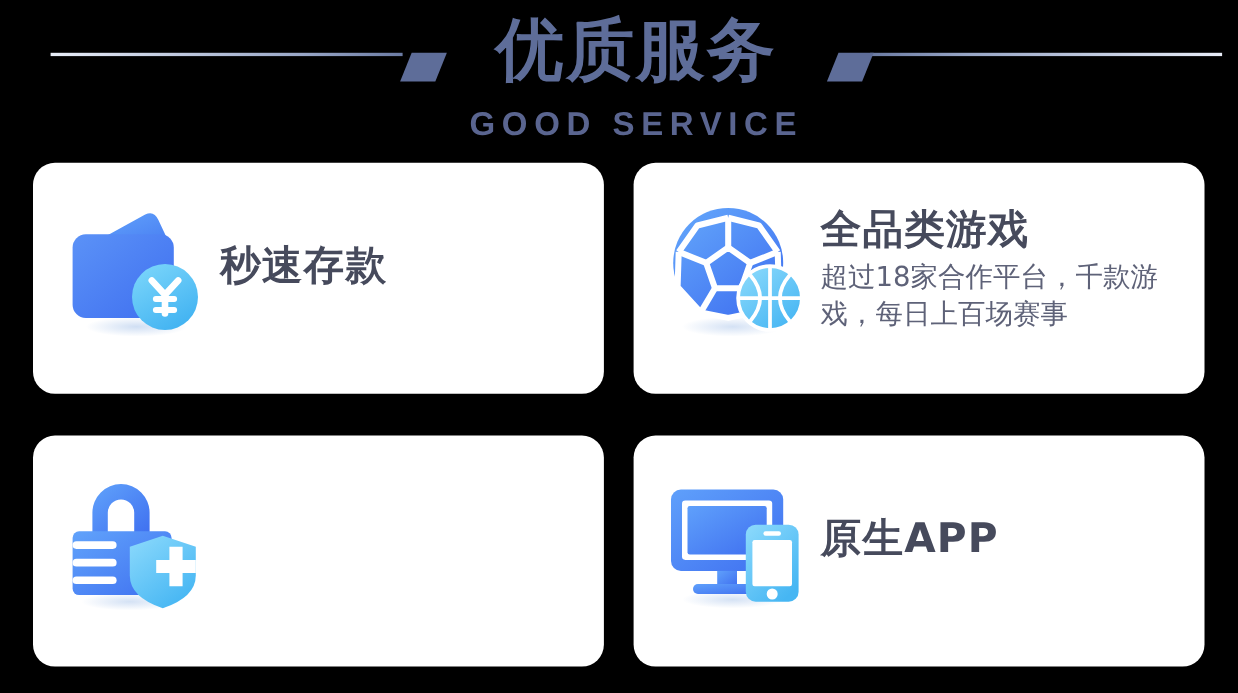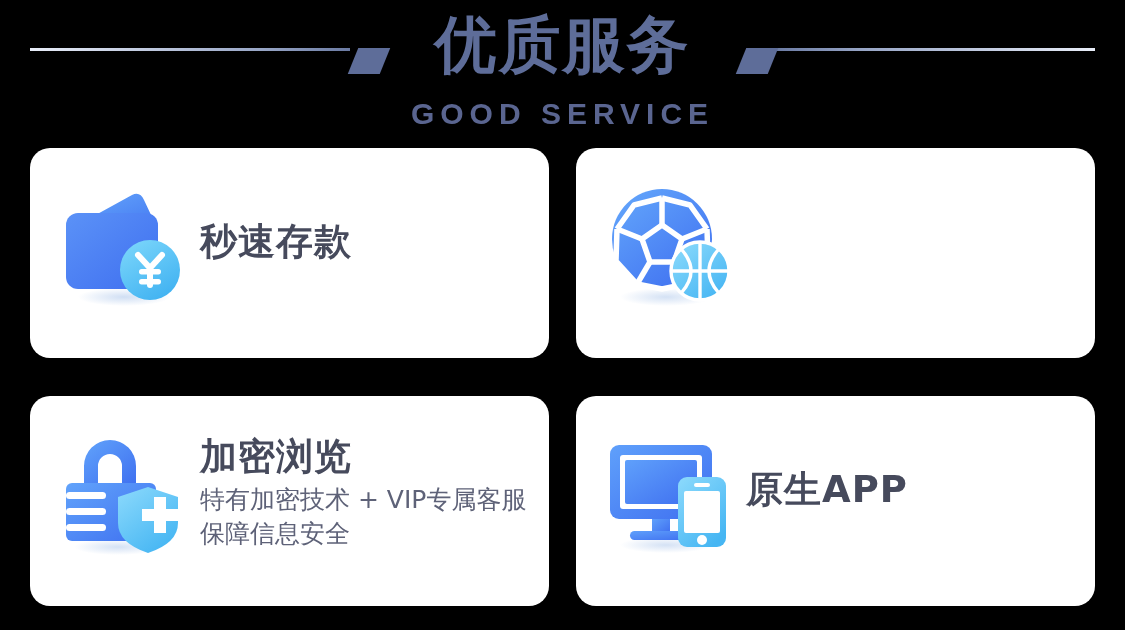--- a/index.html
+++ b/index.html
@@ -11,21 +11,21 @@
     width: 1125px;
     height: 630px;
     overflow: hidden;
     font-family: "Liberation Sans", "DejaVu Sans", sans-serif;
     position: relative;
   }
 
   
   .header {
     position: absolute;
-    left: 0; top: 0;
+    left: 16px; top: 0;
     width: 967px;
     height: 140px;
   }
   .rule {
     position: absolute;
     top: 48px;
     height: 3px;
   }
   .rule-left {
     left: 30px;
@@ -210,20 +210,24 @@
         <circle cx="96" cy="90" r="29" fill="url(#bbg)"></circle>
         <g fill="none" stroke="#ffffff" stroke-width="3.4">
           <circle cx="96" cy="90" r="29"></circle>
           <path d="M96 61 L96 119"></path>
           <path d="M67 90 L125 90"></path>
           <path d="M78 69 Q96 90 78 111"></path>
           <path d="M114 69 Q96 90 114 111"></path>
         </g>
       </svg>
     </div>
+    <div class="card-text">
+      <div class="card-title">全品类游戏</div>
+      <div class="card-desc">超过18家合作平台，千款游戏，每日上百场赛事</div>
+    </div>
   </div>
 
   <div class="card">
     <div class="card-icon">
       <svg class="icon-svg" viewBox="0 0 128 128">
         <defs>
           <linearGradient id="lockg" x1="0" y1="0" x2="1" y2="1">
             <stop offset="0" stop-color="#61a3fb"></stop>
               <stop offset="1" stop-color="#3f70f0"></stop>
           </linearGradient>
@@ -238,24 +242,20 @@
         </defs>
         <ellipse cx="60" cy="118" rx="44" ry="8" fill="url(#lsh)"></ellipse>
         <path d="M26 56 V37 a26 26 0 0 1 52 0 V56 h-14 V37 a12 12 0 0 0 -24 0 V56 Z" fill="url(#lockg)"></path>
         <rect x="8" y="54" width="90" height="58" rx="6" fill="url(#lockg)"></rect>
         <rect x="8" y="63" width="40" height="7" rx="3.5" fill="#ffffff"></rect>
         <rect x="8" y="79" width="40" height="7" rx="3.5" fill="#ffffff"></rect>
         <rect x="8" y="95" width="40" height="7" rx="3.5" fill="#ffffff"></rect>
         <path d="M90 58 L120 68 V94 q0 20 -30 30 q-30 -10 -30 -30 V68 Z" fill="url(#shg)"></path>
         <path d="M84 80 h12 v-12 h12 v12 h12 v12 h-12 v12 h-12 v-12 h-12 z" fill="#ffffff"></path>
       </svg>
-    </div>
-    <div class="card-text">
-      <div class="card-title">加密浏览</div>
-      <div class="card-desc">特有加密技术 + VIP专属客服保障信息安全</div>
     </div>
   </div>
 
   <div class="card">
     <div class="card-icon">
       <svg class="icon-svg" viewBox="0 0 128 128">
         <defs>
           <linearGradient id="mong" x1="0" y1="0" x2="1" y2="1">
             <stop offset="0" stop-color="#5fa0fb"></stop>
               <stop offset="1" stop-color="#3f6ff0"></stop>

